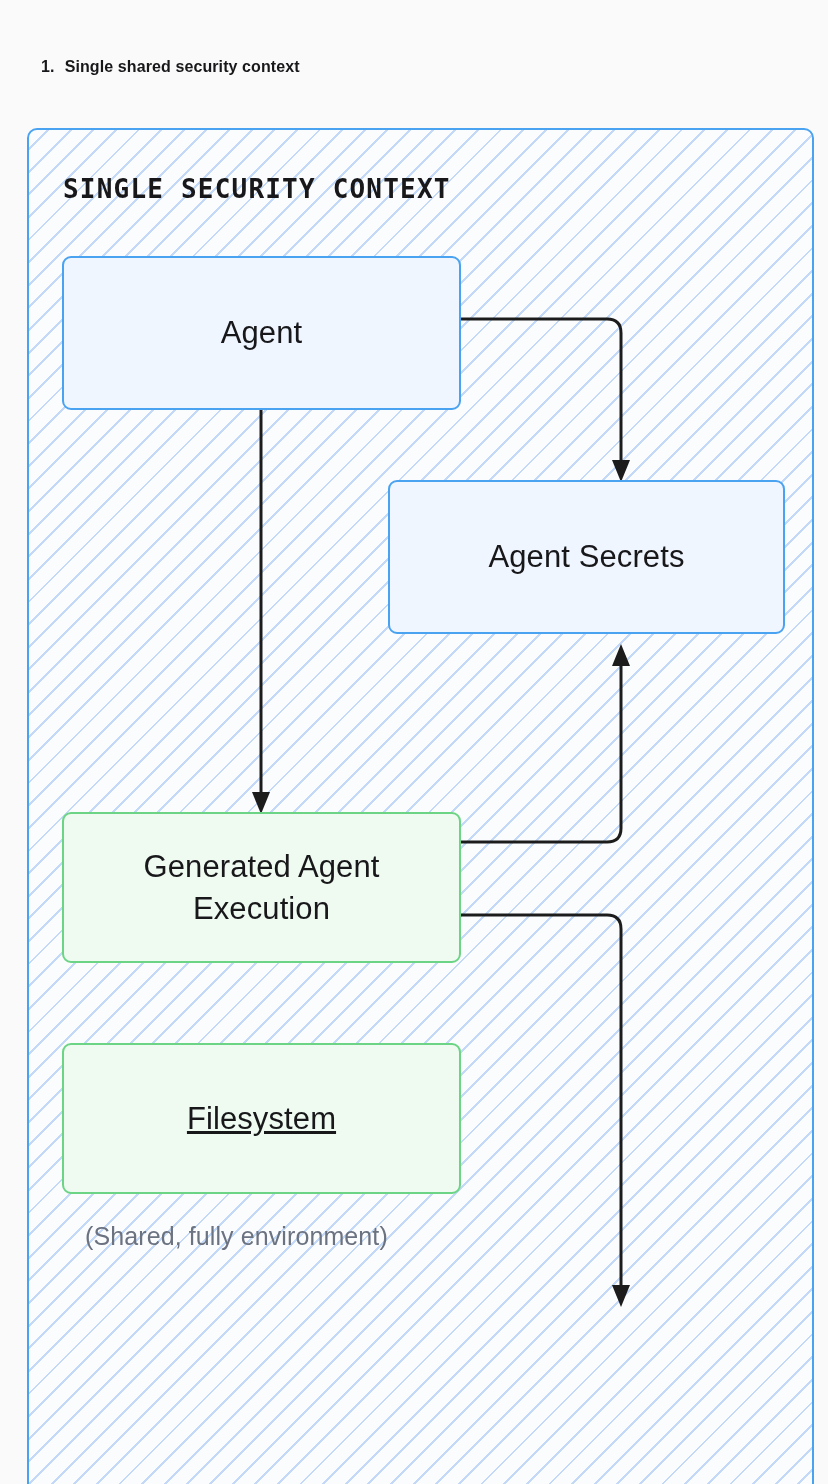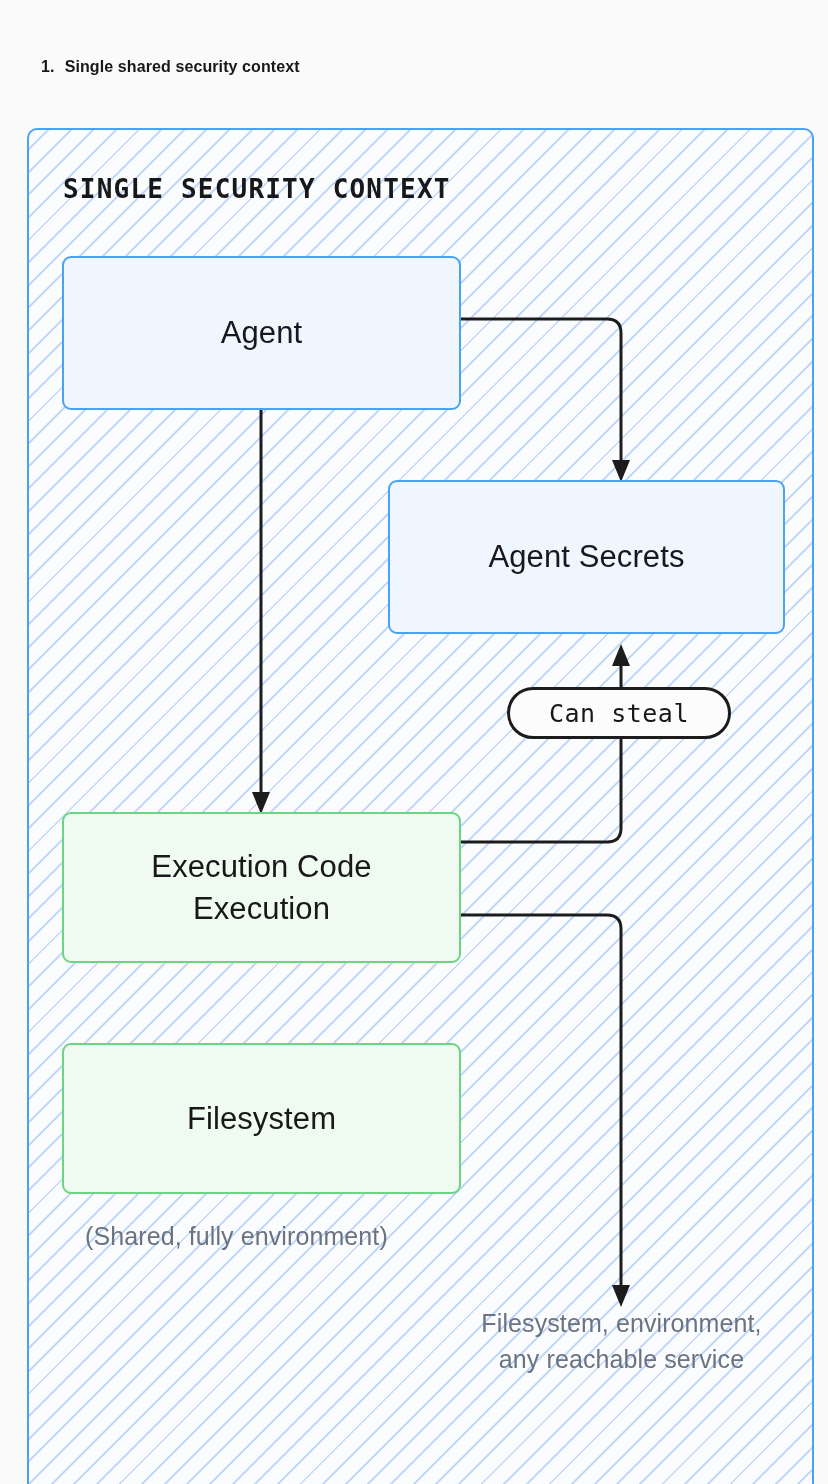--- a/index.html
+++ b/index.html
@@ -104,21 +104,21 @@
     border: 2px solid #4aa3f0;
   }
   .node.green {
     background: #effbf1;
     border: 2px solid #6bd585;
   }
 
   #node-agent        { left: 33px; top: 126px; width: 399px; height: 154px; }
   #node-agent-secrets{ left: 359px; top: 350px; width: 397px; height: 154px; }
   #node-generated-code { left: 33px; top: 682px; width: 399px; height: 151px; }
-  #node-filesystem   { left: 33px; top: 913px; width: 399px; height: 151px; }
+  #node-filesystem   { left: 33px; top: 913px; width: 399px; height: 151px; text-decoration: underline; }
 
   
   .edge-label {
     position: absolute;
     box-sizing: border-box;
     background: #fcfcfc;
     border: 3px solid #1c1c1c;
     border-radius: 999px;
     font-family: "DejaVu Sans Mono", "Liberation Mono", monospace;
     font-size: 25px;
@@ -189,31 +189,26 @@
 
   <div id="node-agent" class="node blue">
     <span>Agent</span>
   </div>
 
   <div id="node-agent-secrets" class="node blue">
     <span>Agent Secrets</span>
   </div>
 
   <div id="node-generated-code" class="node green">
-    <span style="white-space:pre-line">Execution Code
+    <span style="white-space:pre-line">Generated Agent
 Execution</span>
   </div>
 
   <div id="node-filesystem" class="node green">
     <span>Filesystem</span>
   </div>
 
 
-  <div id="label-can-steal" class="edge-label">
-    <span>Can steal</span>
-  </div>
 
   <div id="caption-shared" class="caption">(Shared, fully environment)</div>
 
-  <div id="caption-reach" class="caption">Filesystem, environment,
-any reachable service</div>
 
 </div>
 
 </body></html>

